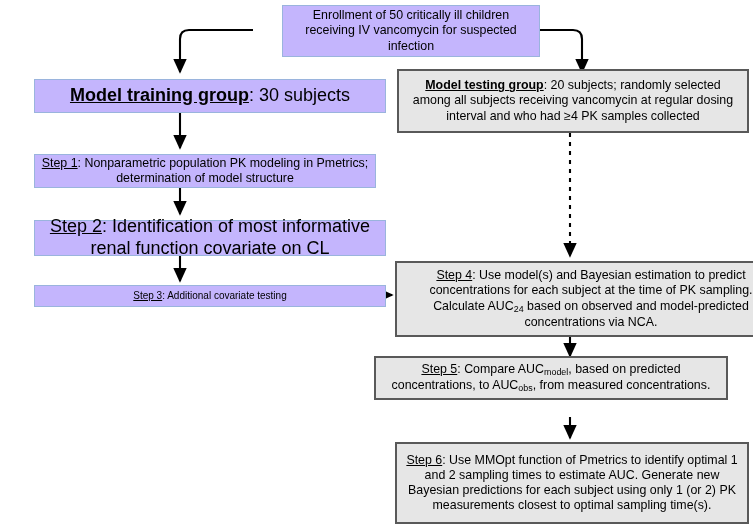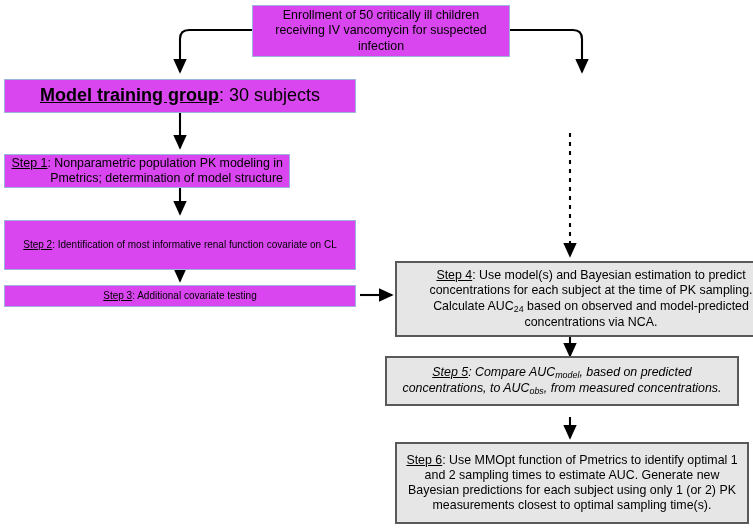--- a/index.html
+++ b/index.html
@@ -27,22 +27,23 @@
     line-height: 1.22;
     color: #000000;
     z-index: 3;
   }
   .node .txt {
     display: block;
     padding: 0 6px;
     white-space: pre-line;
   }
   .blue {
-    background: #d946ef;
+    background: #c4b5fd;
     border: 1px solid #9ab4dd;
+    margin-left: 30px;
   }
   .gray {
     background: #e6e6e6;
     border: 2px solid #595959;
   }
   .u { text-decoration: underline; font-weight: bold; }
   .ub { text-decoration: underline; }
   sub { font-size: 0.72em; vertical-align: -0.25em; }
 
   svg#wires {
@@ -88,38 +89,41 @@
   <div class="node blue" style="left:252px; top:5px; width:258px; height:52px; font-size:12.4px;">
     <span class="txt">Enrollment of 50 critically ill children
 receiving IV vancomycin for suspected
 infection</span>
   </div>
 
   <div class="node blue" style="left:4px; top:79px; width:352px; height:34px; font-size:18px;">
     <span class="txt"><span class="u">Model training group</span><span>: 30 subjects</span></span>
   </div>
 
+  <div class="node gray" style="left:397px; top:69px; width:352px; height:64px; font-size:12.4px;">
+    <span class="txt"><span class="u">Model testing group</span><span>: 20 subjects; randomly selected among all subjects receiving vancomycin at regular dosing interval and who had ≥4 PK samples collected</span></span>
+  </div>
 
-  <div class="node blue" style="left:4px; top:154px; width:286px; height:34px; font-size:12.4px;text-align:right;">
+  <div class="node blue" style="left:4px; top:154px; width:342px; height:34px; font-size:12.4px;">
     <span class="txt"><span class="ub">Step 1</span><span>: Nonparametric population PK modeling in Pmetrics; determination of model structure</span></span>
   </div>
 
-  <div class="node blue" style="left:4px; top:220px; width:352px; height:50px; font-size:10px;">
+  <div class="node blue" style="left:4px; top:220px; width:352px; height:36px; font-size:18px;">
     <span class="txt"><span class="ub">Step 2</span><span>: Identification of most informative renal function covariate on CL</span></span>
   </div>
 
   <div class="node blue" style="left:4px; top:285px; width:352px; height:22px; font-size:10px;">
     <span class="txt"><span class="ub">Step 3</span><span>: Additional covariate testing</span></span>
   </div>
 
   <div class="node gray" style="left:395px; top:261px; width:392px; height:76px; font-size:12.4px;">
     <span class="txt"><span class="ub">Step 4</span><span>: Use model(s) and Bayesian estimation to predict concentrations for each subject at the time of PK sampling. Calculate AUC</span><sub>24</sub><span> based on observed and model-predicted concentrations via NCA.</span></span>
   </div>
 
-  <div class="node gray" style="left:385px; top:356px; width:354px; height:50px; font-size:12.4px;font-style:italic;">
+  <div class="node gray" style="left:374px; top:356px; width:354px; height:44px; font-size:12.4px;">
     <span class="txt"><span class="ub">Step 5</span><span>: Compare AUC</span><sub>model</sub><span>, based on predicted concentrations, to AUC</span><sub>obs</sub><span>, from measured concentrations.</span></span>
   </div>
 
   <div class="node gray" style="left:395px; top:442px; width:354px; height:82px; font-size:12.4px;">
     <span class="txt"><span class="ub">Step 6</span><span>: Use MMOpt function of Pmetrics to identify optimal 1 and 2 sampling times to estimate AUC. Generate new Bayesian predictions for each subject using only 1 (or 2) PK measurements closest to optimal sampling time(s).</span></span>
   </div>
 
 </div>
 
 </body></html>

